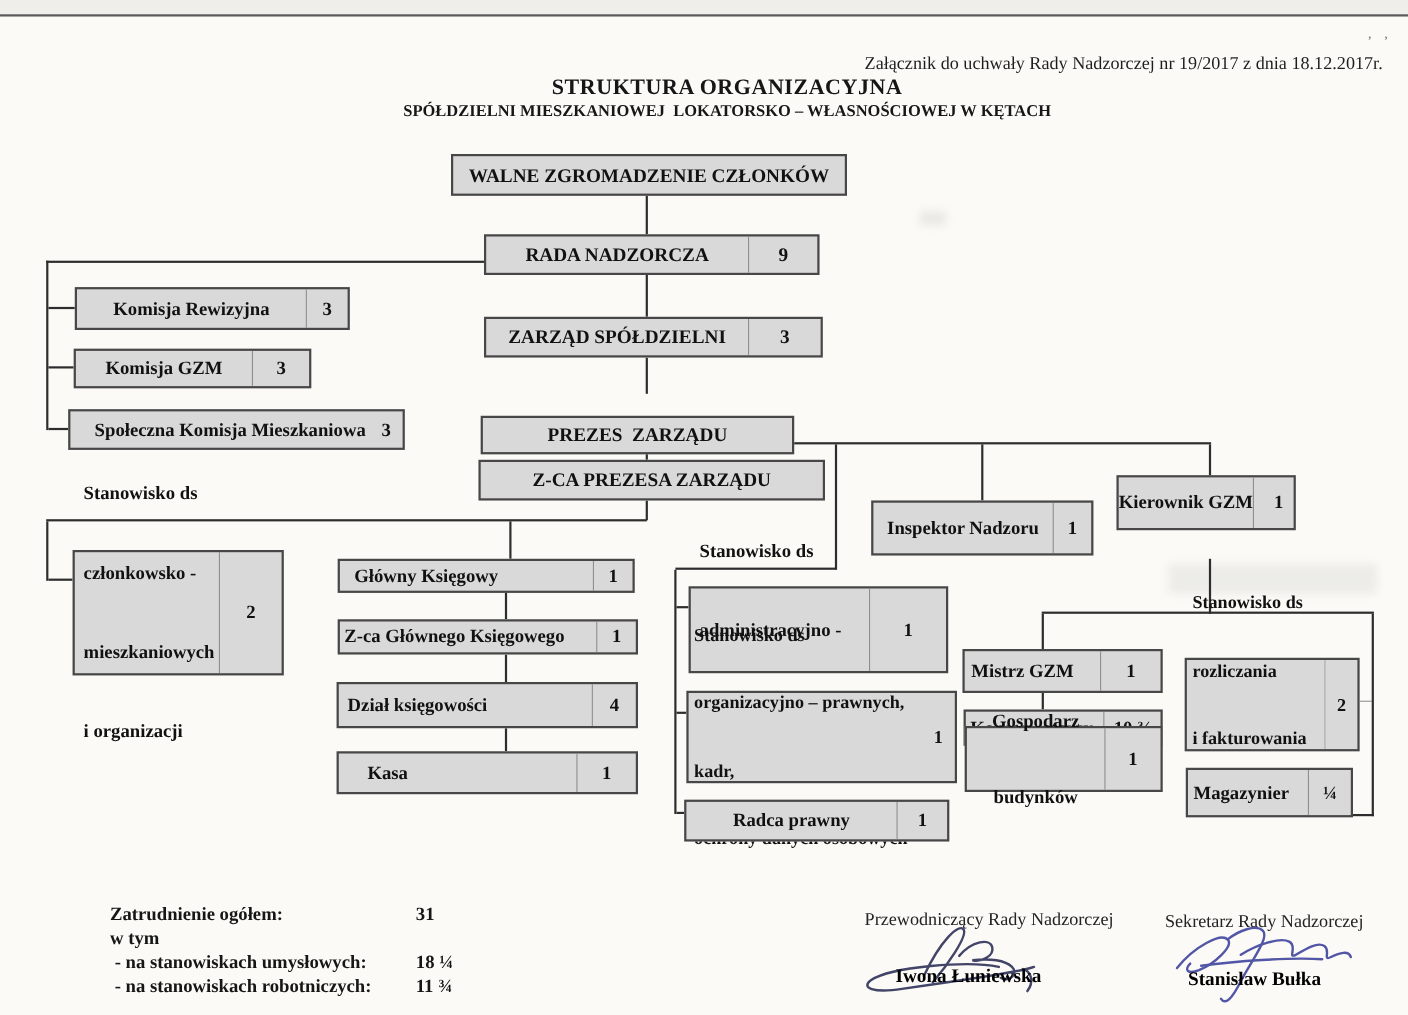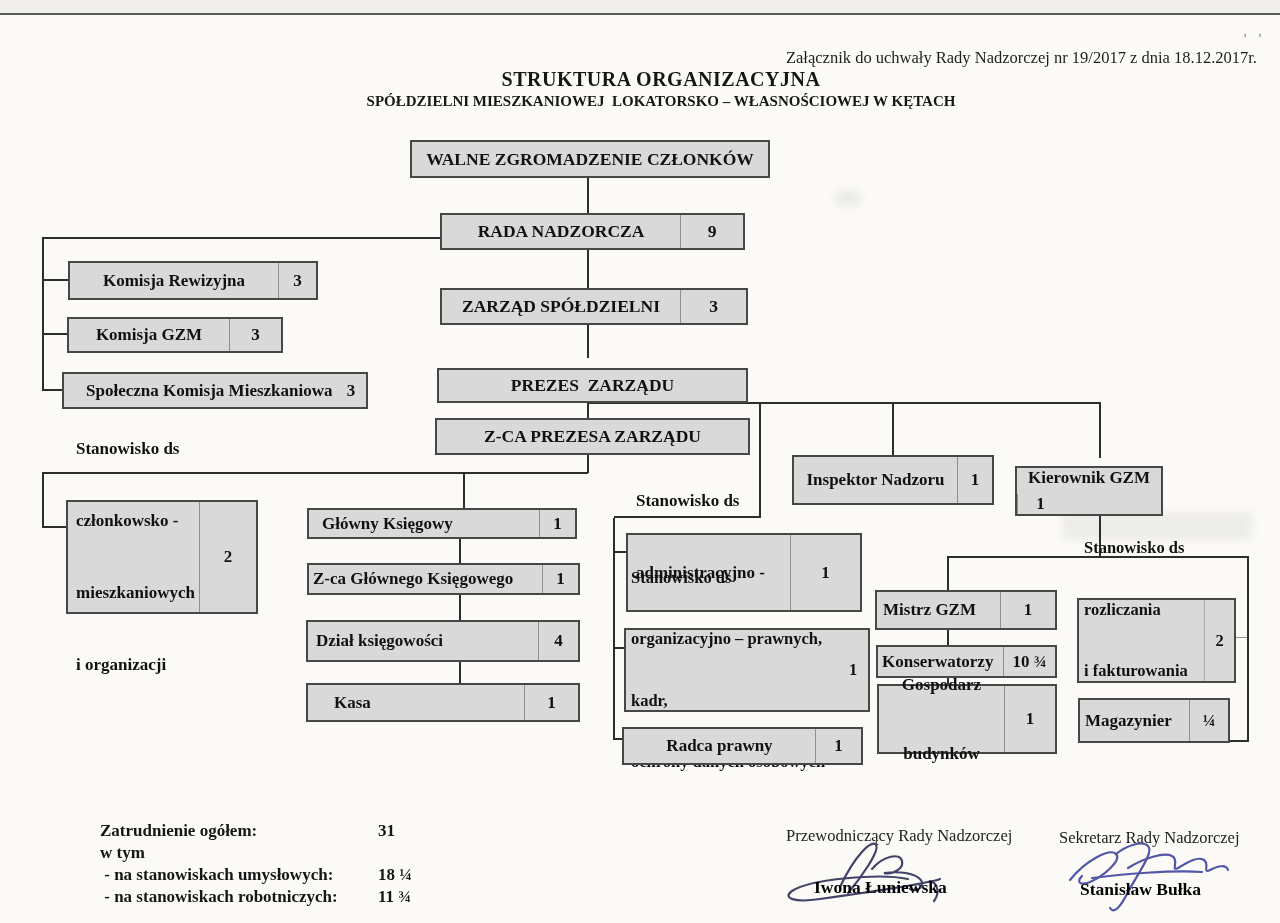--- a/index.html
+++ b/index.html
@@ -107,34 +107,34 @@
   <div class="node" style="left:62px;top:372px;width:306px;height:37px;">
     <span class="lbl left" style="padding-left:22px;">Społeczna Komisja Mieszkaniowa</span>
     <span class="cnt noline" style="width:30px;">3</span>
   </div>
 
   <div class="node" style="left:440px;top:288px;width:308px;height:37px;font-size:17.5px;">
     <span class="lbl center">ZARZĄD SPÓŁDZIELNI</span>
     <span class="cnt" style="width:65px;">3</span>
   </div>
 
-  <div class="node" style="left:437px;top:368px;width:311px;height:35px;font-size:17.5px;">
+  <div class="node" style="left:437px;top:378px;width:285px;height:35px;font-size:17.5px;">
     <span class="lbl center">PREZES  ZARZĄDU</span>
   </div>
 
   <div class="node" style="left:435px;top:418px;width:315px;height:37px;font-size:17.5px;">
     <span class="lbl center">Z-CA PREZESA ZARZĄDU</span>
   </div>
 
   <div class="node" style="left:792px;top:455px;width:202px;height:50px;">
     <span class="lbl center">Inspektor Nadzoru</span>
     <span class="cnt" style="width:34px;">1</span>
   </div>
 
-  <div class="node" style="left:1015px;top:466px;width:148px;height:50px;flex-direction:column;">
+  <div class="node" style="left:1015px;top:432px;width:163px;height:50px;">
     <span class="lbl center">Kierownik GZM</span>
     <span class="cnt" style="width:45px;">1</span>
   </div>
 
   <div class="node" style="left:66px;top:500px;width:192px;height:114px;">
     <span class="lbl left" style="line-height:24px;">
       <span class="line">Stanowisko ds</span>
       <span class="line">członkowsko -</span>
       <span class="line">mieszkaniowych</span>
       <span class="line">i organizacji</span>
@@ -189,21 +189,21 @@
   <div class="node" style="left:875px;top:590px;width:182px;height:40px;">
     <span class="lbl left" style="padding-left:6px;">Mistrz GZM</span>
     <span class="cnt" style="width:54px;">1</span>
   </div>
 
   <div class="node" style="left:876px;top:645px;width:181px;height:33px;">
     <span class="lbl left" style="padding-left:4px;">Konserwatorzy</span>
     <span class="cnt" style="width:51px;">10 ¾</span>
   </div>
 
-  <div class="node" style="left:877px;top:684px;width:180px;height:70px;">
+  <div class="node" style="left:877px;top:660px;width:180px;height:60px;">
     <span class="lbl center" style="line-height:23px;">
       <span class="line">Gospodarz</span>
       <span class="line">budynków</span>
     </span>
     <span class="cnt" style="width:50px;">1</span>
   </div>
 
   <div class="node" style="left:1077px;top:598px;width:159px;height:85px;font-size:16.5px;">
     <span class="lbl left" style="line-height:20.5px;padding-left:5px;">
       <span class="line">Stanowisko ds</span>

